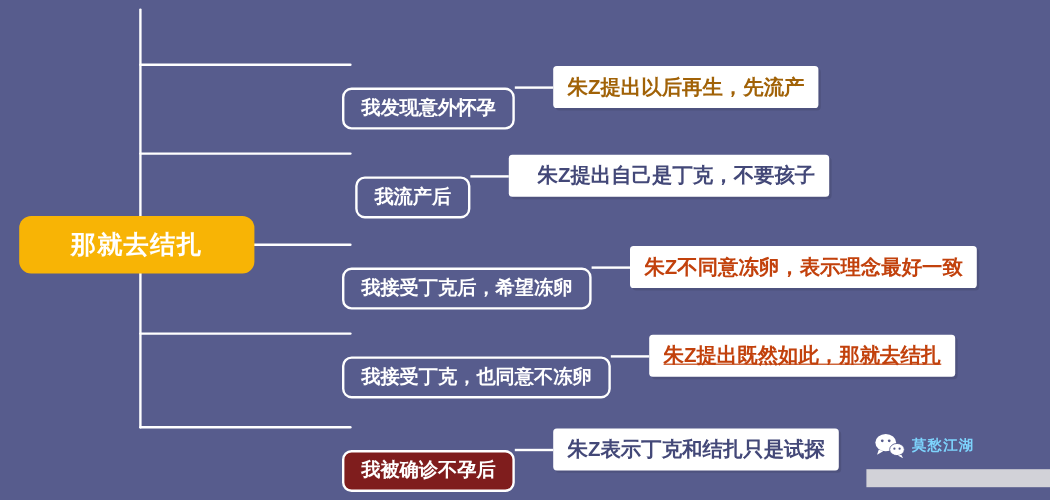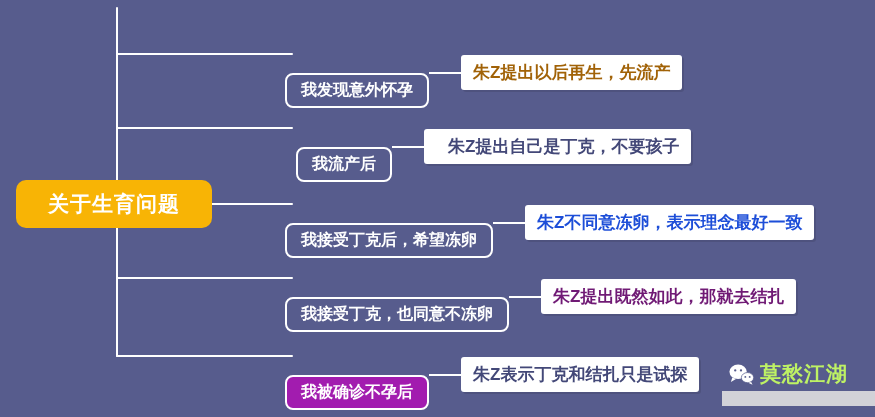--- a/index.html
+++ b/index.html
@@ -41,21 +41,21 @@
     font-size:17px;font-weight:bold;
     box-shadow:2px 2px 0 rgba(0,0,0,0.10);
   }
   .watermark{
     position:absolute;
     left:728px;top:360px;
     display:flex;align-items:center;
     z-index:2;
   }
   .watermark .wm-text{
-    color:#bef264;font-size:21px;font-weight:bold;
+    color:#7dd3fc;font-size:12px;font-weight:bold;
     margin-left:6px;letter-spacing:1px;
   }
   .gray-bar{
     position:absolute;
     left:722px;top:391px;
     width:153px;height:15px;
     background:#d2d2d8;
     z-index:1;
   }
 </style>
@@ -71,21 +71,21 @@
 
       <path d="M117 54 H292"></path>
       <path d="M117 128 H292"></path>
       <path d="M117 204 H292"></path>
       <path d="M117 278 H292"></path>
       <path d="M117 356 H292"></path>
     </g>
   </svg>
 
   <div class="root-node" style="background:#f8b405;">
-    <span>关于生育问题</span>
+    <span>那就去结扎</span>
   </div>
 
   <div class="branch" style="left:285px;top:37px;">
     <div class="mid-node" style="background:#575c8d;">
       <span>我发现意外怀孕</span>
     </div>
     <div class="link" style="background:#ffffff;"></div>
     <div class="right-node" style="background:#ffffff;color:#a16207;">
       <span>朱Z提出以后再生，先流产</span>
     </div>
@@ -99,37 +99,37 @@
     <div class="right-node" style="background:#ffffff;color:#434878;padding-left:24px;">
       <span>朱Z提出自己是丁克，不要孩子</span>
     </div>
   </div>
 
   <div class="branch" style="left:285px;top:187px;">
     <div class="mid-node" style="background:#575c8d;">
       <span>我接受丁克后，希望冻卵</span>
     </div>
     <div class="link" style="background:#ffffff;"></div>
-    <div class="right-node" style="background:#ffffff;color:#1d4ed8;">
+    <div class="right-node" style="background:#ffffff;color:#c2410c;">
       <span>朱Z不同意冻卵，表示理念最好一致</span>
     </div>
   </div>
 
   <div class="branch" style="left:285px;top:261px;">
     <div class="mid-node" style="background:#575c8d;">
       <span>我接受丁克，也同意不冻卵</span>
     </div>
     <div class="link" style="background:#ffffff;"></div>
-    <div class="right-node" style="background:#ffffff;color:#701a75;">
+    <div class="right-node" style="background:#ffffff;color:#c2410c;text-decoration:underline;">
       <span>朱Z提出既然如此，那就去结扎</span>
     </div>
   </div>
 
   <div class="branch" style="left:285px;top:339px;">
-    <div class="mid-node" style="background:#a21caf;">
+    <div class="mid-node" style="background:#7f1d1d;">
       <span>我被确诊不孕后</span>
     </div>
     <div class="link" style="background:#ffffff;"></div>
     <div class="right-node" style="background:#ffffff;color:#434878;">
       <span>朱Z表示丁克和结扎只是试探</span>
     </div>
   </div>
 
   <div class="watermark">
     <svg width="26" height="22" viewBox="0 0 36 30">

